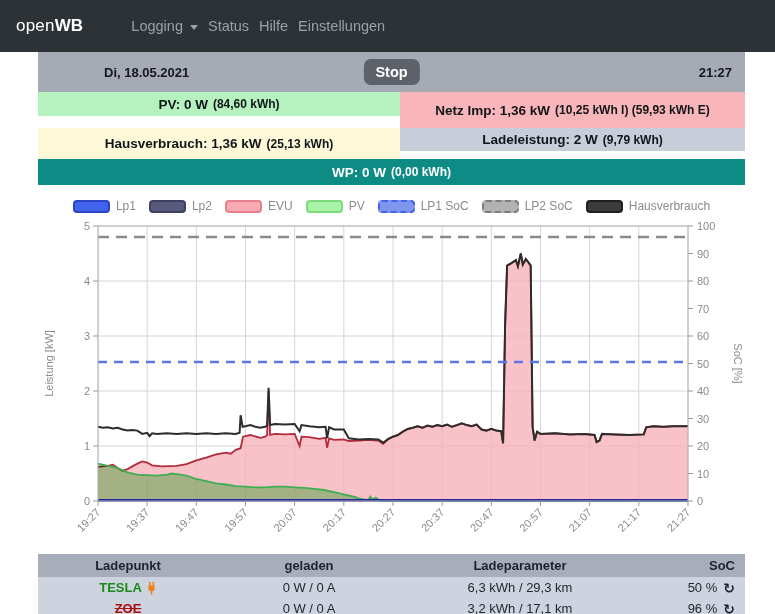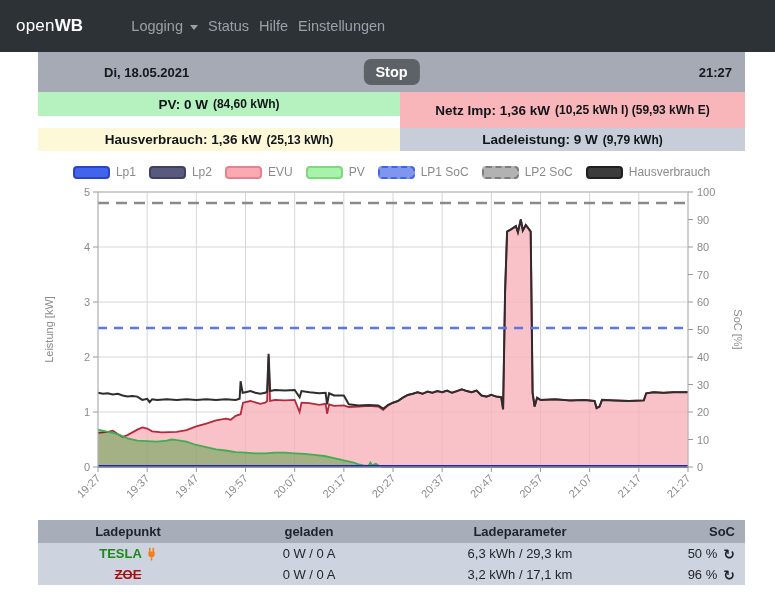--- a/index.html
+++ b/index.html
@@ -34,21 +34,21 @@
   }
   
   .info-grid { display:grid; grid-template-columns: 362px 345px; }
   .cell {
     display:flex; align-items:center; justify-content:center; gap:5px;
     font-weight:700; color:#10151a; font-size:13.5px; text-align:center;
   }
   .cell .sub { font-size:12px; font-weight:700; }
   .c-pv   { background:#b6f2bf; height:24px; }
   .c-netz { background:#f9b6ba; height:36px; }
-  .c-haus { background:#fdf9d8; height:23px; }
+  .c-haus { background:#fdf9d8; height:31px; }
   .c-lade { background:#c8cdda; height:23px; }
   .c-wp   { background:#0f8b85; height:26px; grid-column:1 / span 2; color:#fff; }
   
   .legend { display:flex; justify-content:center; align-items:center; gap:13px; margin-top:11px; height:20px; }
   .legend-item { display:flex; align-items:center; gap:6px; }
   .swatch { width:37px; height:13px; border-radius:4px; border:2px solid; }
   .legend-label { font-size:12px; color:#8a8a8a; }
   .chart-wrap { margin-top:2px; }
   
   .lp-table { margin-top:4px; font-size:13px; }
@@ -98,22 +98,26 @@
     </div>
     <div class="cell c-netz">
       <span>Netz Imp: 1,36 kW</span>
         <span class="sub">(10,25 kWh I) (59,93 kWh E)</span>
     </div>
     <div class="cell c-haus">
       <span>Hausverbrauch: 1,36 kW</span>
         <span class="sub">(25,13 kWh)</span>
     </div>
     <div class="cell c-lade">
-      <span>Ladeleistung: 9 W</span>
+      <span>Ladeleistung: 2 W</span>
         <span class="sub">(9,79 kWh)</span>
+    </div>
+    <div class="cell c-wp">
+      <span>WP: 0 W</span>
+        <span class="sub">(0,00 kWh)</span>
     </div>
   </div>
 
   <div class="legend" id="legend">
       <div class="legend-item">
         <span class="swatch" style="background: rgb(66, 99, 235); border-color: rgb(43, 68, 196);"></span>
         <span class="legend-label">Lp1</span>
       </div>
       <div class="legend-item">
         <span class="swatch" style="background: rgb(88, 90, 125); border-color: rgb(63, 65, 96);"></span>

